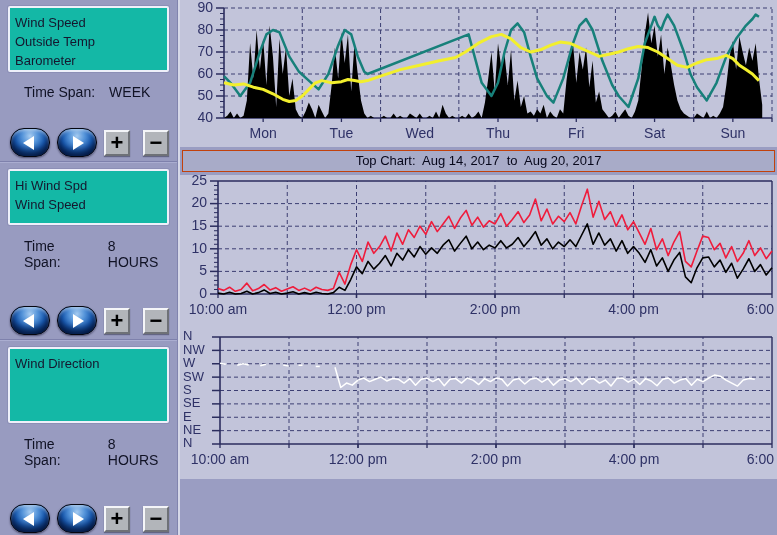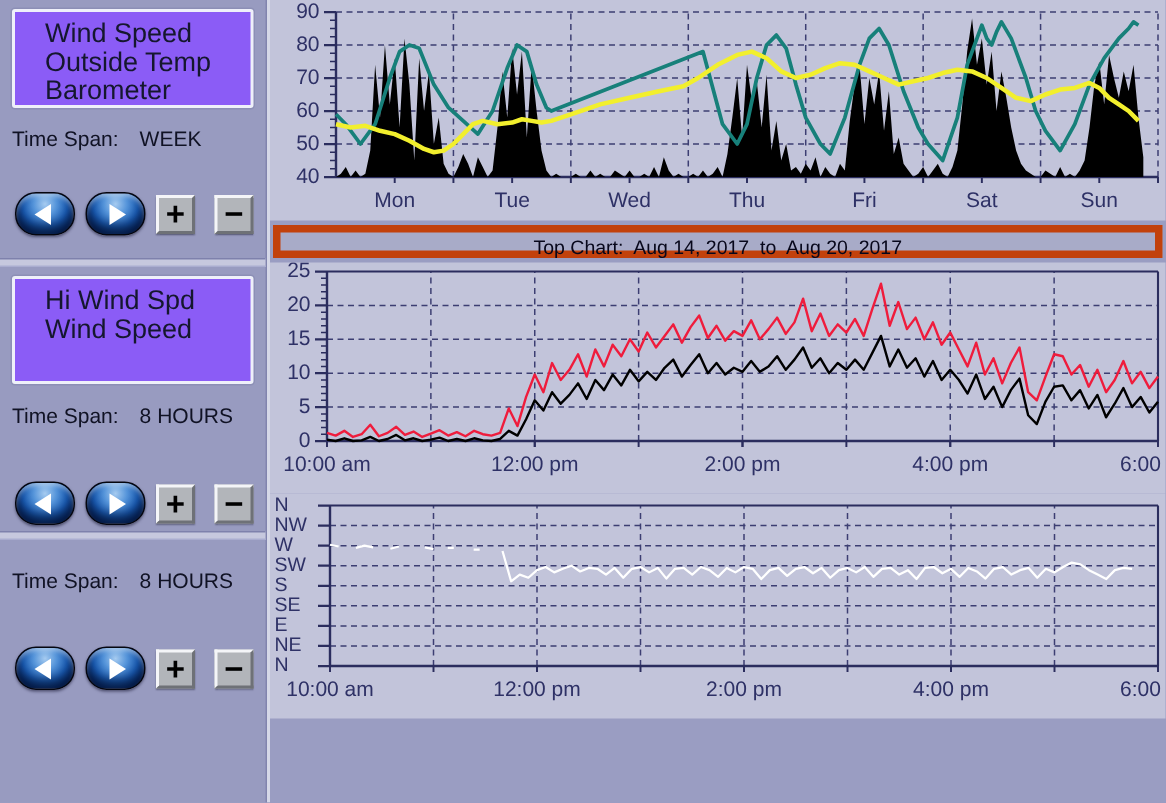--- a/index.html
+++ b/index.html
@@ -12,27 +12,27 @@
   .app{display:flex;width:777px;height:535px;}
 
   
   .sidebar{width:178px;box-sizing:border-box;display:flex;flex-direction:column;background:#989bc0;border-right:1px solid #8184ae;}
   .panel{box-sizing:border-box;padding:6px 8px 4px 8px;display:flex;flex-direction:column;}
   .panel-1{height:172px;}
   .panel-2{height:176px;}
   .panel-3{flex:1;}
   .divider{height:4px;background:#c6c8de;border-top:1px solid #7e81ac;border-bottom:1px solid #aaadd0;}
   .legend-box{
-    background:#8b5cf6;border:2px solid #eef0fa;border-radius:2px;
-    padding:5px 20px;color:#15172e;font-size:18px;line-height:19px;
+    background:#14b8a6;border:2px solid #eef0fa;border-radius:2px;
+    padding:5px 5px;color:#15172e;font-size:13px;line-height:19px;
     box-shadow:0 0 0 1px #8c8fb6;
   }
   .legend-box.h1{height:66px;box-sizing:border-box;}
   .legend-box.h2{height:76px;box-sizing:border-box;}
-  .timespan{display:flex;gap:14px;font-size:14px;color:#101224;margin-left:0;}
+  .timespan{display:flex;gap:14px;font-size:14px;color:#101224;margin-left:16px;}
   .btnrow{display:flex;align-items:center;gap:7px;margin-left:2px;}
   .p1-time{margin-top:12px;} .p1-btns{margin-top:28px;}
   .p2-time{margin-top:13px;} .p2-btns{margin-top:36px;}
   .p3-time{margin-top:13px;} .p3-btns{margin-top:36px;}
   .vcr{
     width:38px;height:27px;border-radius:14px;border:1px solid #05060f;
     background:radial-gradient(ellipse at 50% 26%, #a6cbf0 0%, #5695da 28%, #1a5cb4 55%, #063078 78%, #03051a 100%);
     box-shadow:inset 0 -6px 7px rgba(2,4,20,.55), inset 0 2px 3px rgba(255,255,255,.45), 0 1px 2px rgba(15,15,40,.55);
     display:flex;align-items:center;justify-content:center;cursor:pointer;
   }
@@ -45,21 +45,21 @@
     font-size:22px;font-weight:bold;color:#000;line-height:20px;cursor:pointer;
     box-shadow:0 1px 1px rgba(20,20,40,.4);
   }
   .sqbtn.minus{margin-left:6px;}
 
   
   .charts{width:599px;display:flex;flex-direction:column;background:#9a9dc2;border-left:2px solid #d6d8e8;box-sizing:border-box;}
   svg.chart{display:block;background:#c2c4da;}
   .caption{
     height:22px;line-height:20px;margin:3px 2px;box-sizing:border-box;
-    border:5px solid #c2410c;background:#a8abc8;
+    border:1px solid #c2410c;background:#a8abc8;
     text-align:center;font-size:13px;color:#07071b;
   }
   .caption span{white-space:pre;}
 </style>
 </head>
 <body>
 
 <div class="app">
 
   <div class="sidebar">
@@ -113,20 +113,23 @@
           </div>
         <div class="sqbtn minus">
             <span>−</span>
           </div>
       </div>
     </div>
 
     <div class="divider"></div>
 
     <div class="panel panel-3">
+      <div class="legend-box h2">
+        <div>Wind Direction</div>
+      </div>
       <div class="timespan p3-time">
         <span>Time Span:</span>
         <span>8 HOURS</span>
       </div>
       <div class="btnrow p3-btns">
         <div class="vcr">
             <span class="tri-left"></span>
           </div>
         <div class="vcr">
             <span class="tri-right"></span>

